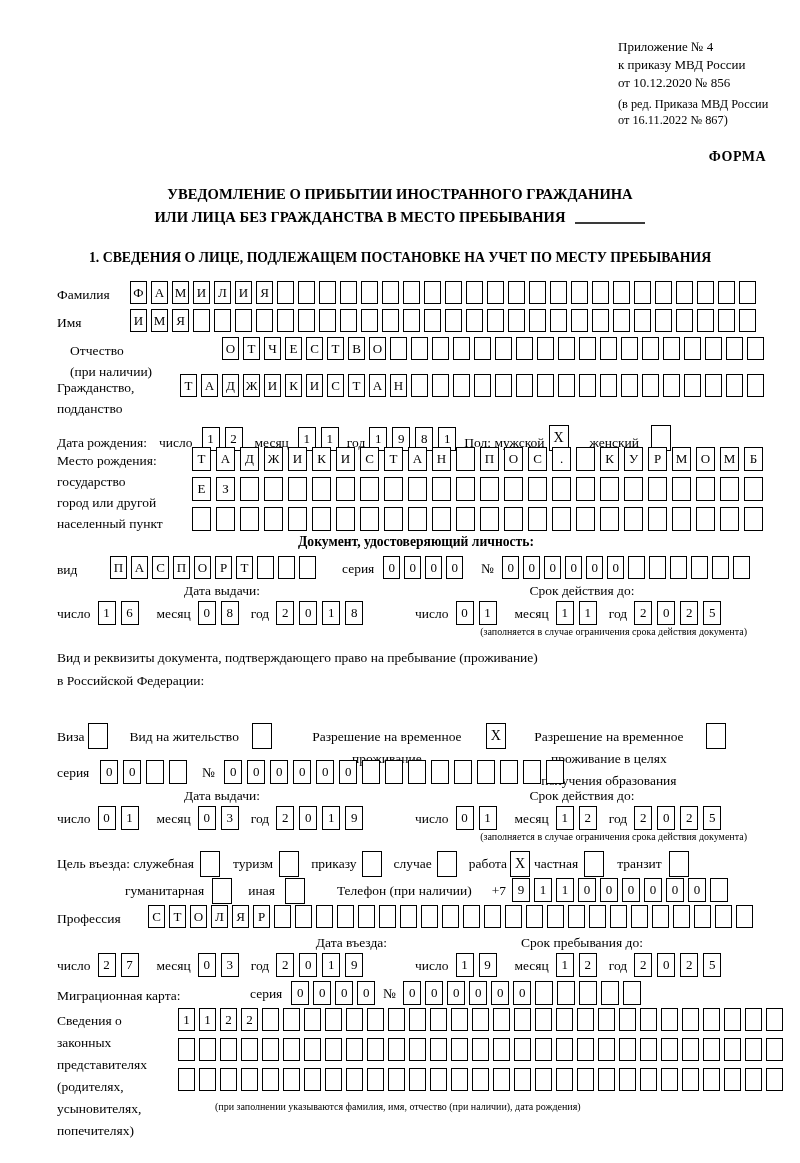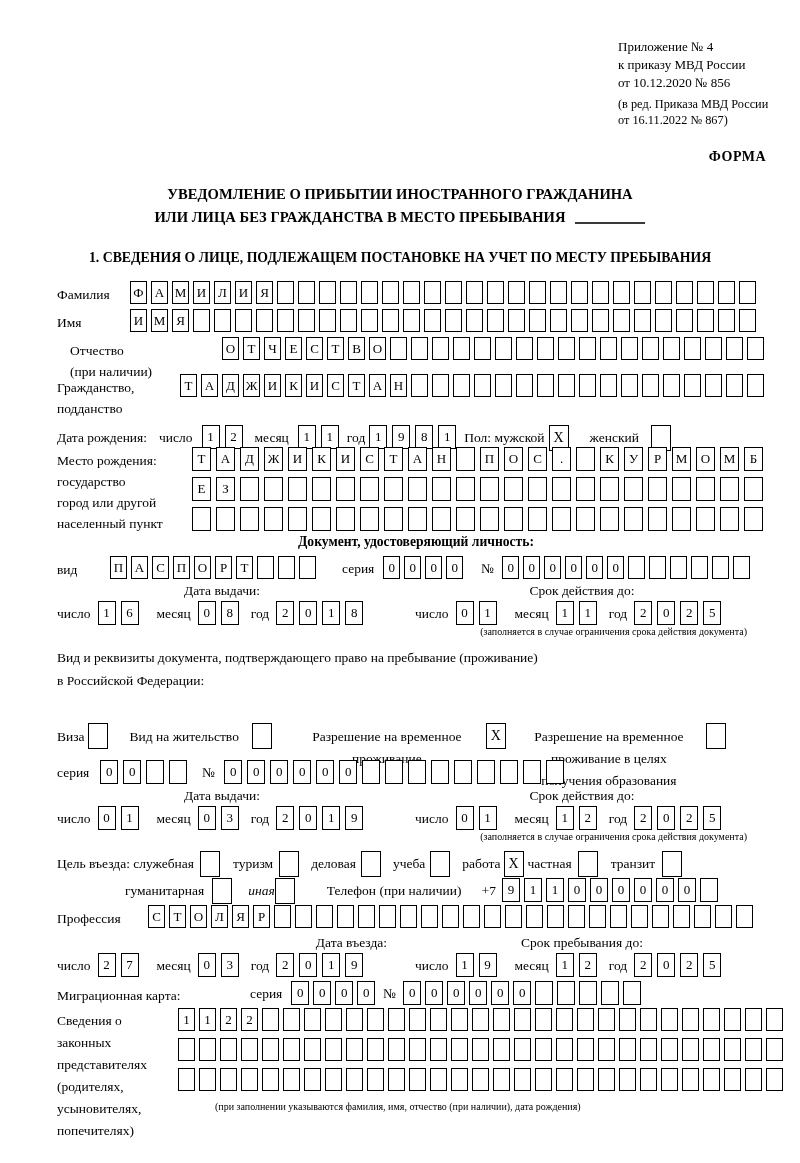--- a/index.html
+++ b/index.html
@@ -207,21 +207,21 @@
         <span class="cell"></span>
         <span class="cell"></span>
         <span class="cell"></span>
         <span class="cell"></span>
         <span class="cell"></span>
         <span class="cell"></span>
         <span class="cell"></span>
       </span>
   </div>
 
-  <div class="abs frow" style="left:57px; top:425px; align-items:flex-start;">
+  <div class="abs frow" style="left:57px; top:425px; align-items:flex-end;">
     <span class="dlbl">Дата рождения:</span>
     <span class="dlbl" style="margin-left:12px; margin-right:9px;">число</span>
     <span class="boxes d">
         <span class="cell">1</span>
         <span class="cell">2</span>
       </span>
     <span class="dlbl" style="margin-left:12px; margin-right:9px;">месяц</span>
     <span class="boxes d">
         <span class="cell">1</span>
         <span class="cell">1</span>
@@ -509,36 +509,36 @@
         </span>
     </span>
   </div>
   <div class="abs note" style="left:57px; top:831px; width:690px; text-align:right;">(заполняется в случае ограничения срока действия документа)</div>
 
   <div class="abs frow" style="left:57px; top:851px;">
     <span class="dlbl" style="margin-right:6px;">Цель въезда: служебная</span>
     <span class="cb"></span>
     <span class="dlbl" style="margin-left:13px; margin-right:6px;">туризм</span>
     <span class="cb"></span>
-    <span class="dlbl" style="margin-left:12px; margin-right:5px;">деловая</span>
-    <span class="cb"></span>
-    <span class="dlbl" style="margin-left:12px; margin-right:5px;">учеба</span>
+    <span class="dlbl" style="margin-left:12px; margin-right:5px;">приказу</span>
+    <span class="cb"></span>
+    <span class="dlbl" style="margin-left:12px; margin-right:5px;">случае</span>
     <span class="cb"></span>
     <span class="dlbl" style="margin-left:12px; margin-right:3px;">работа</span>
     <span class="cb">X</span>
     <span class="dlbl" style="margin-left:4px; margin-right:6px;">частная</span>
     <span class="cb"></span>
     <span class="dlbl" style="margin-left:13px; margin-right:7px;">транзит</span>
     <span class="cb"></span>
   </div>
 
   <div class="abs frow" style="left:125px; top:878px;">
     <span class="dlbl" style="margin-right:8px;">гуманитарная</span>
     <span class="cb"></span>
-    <span class="dlbl" style="margin-left:16px; font-style:italic;">иная</span>
+    <span class="dlbl" style="margin-left:16px; margin-right:10px;">иная</span>
     <span class="cb"></span>
     <span class="dlbl" style="margin-left:32px; margin-right:20px;">Телефон (при наличии)</span>
     <span class="dlbl" style="margin-right:6px;">+7</span>
     <span class="boxes d" style="gap:4px;">
         <span class="cell">9</span>
         <span class="cell">1</span>
         <span class="cell">1</span>
         <span class="cell">0</span>
         <span class="cell">0</span>
         <span class="cell">0</span>

